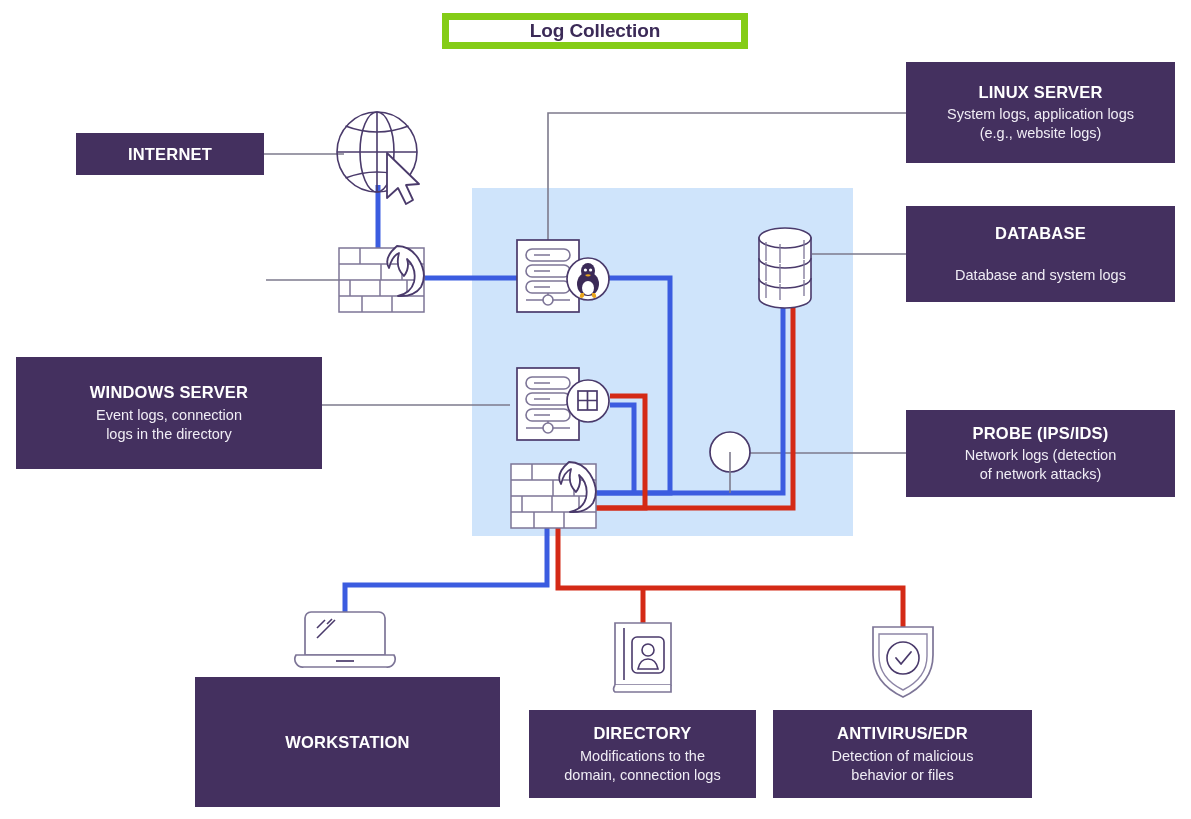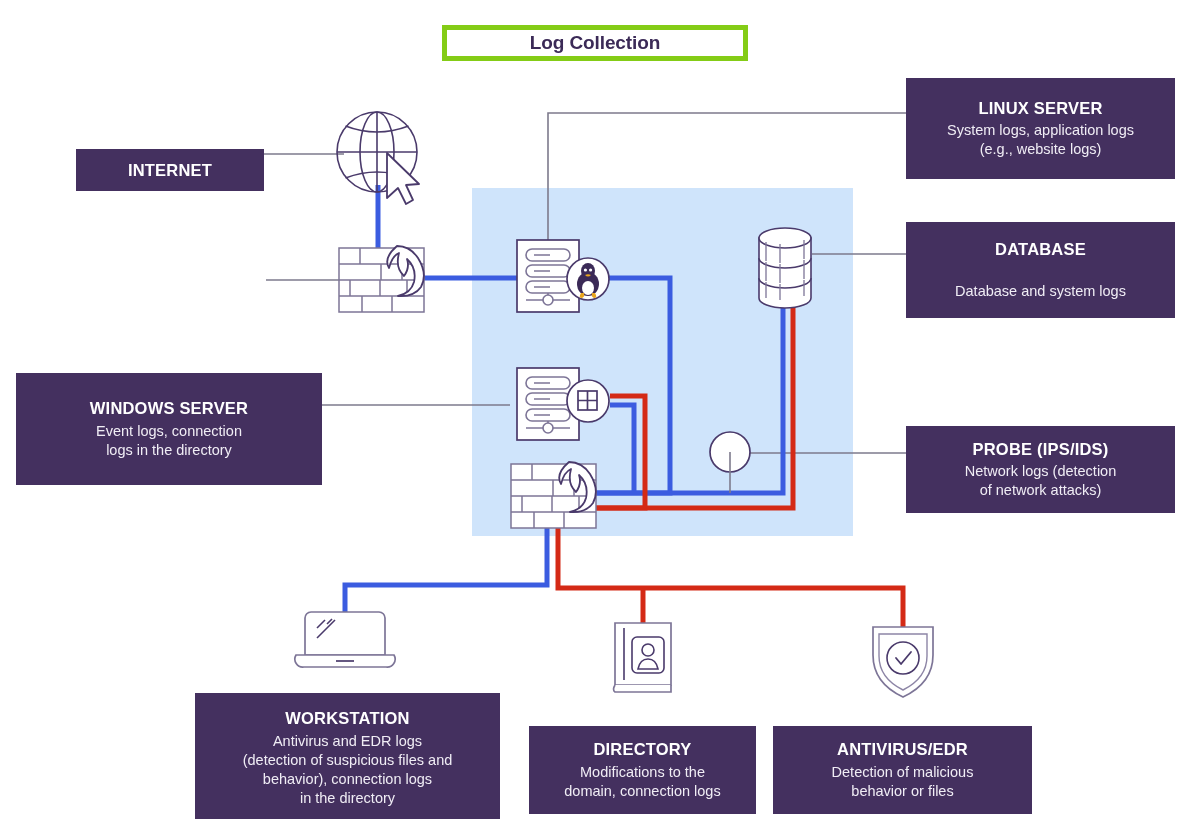--- a/index.html
+++ b/index.html
@@ -19,48 +19,46 @@
     overflow: hidden;
   }
 
   
   .title-box {
     position: absolute;
     left: 442px;
     top: 13px;
     width: 306px;
     height: 36px;
-    border: 5px solid #84cc16;
+    border: 7px solid #84cc16;
     background: #ffffff;
     display: flex;
     align-items: center;
     justify-content: center;
     box-sizing: border-box;
-    margin-top: 12px;
   }
   .title-box span {
     font-size: 19px;
     font-weight: bold;
     color: #3b2a57;
     letter-spacing: -0.1px;
   }
 
   
   .lbl {
     position: absolute;
     background: #44305f;
     box-sizing: border-box;
     display: flex;
     flex-direction: column;
     align-items: center;
     justify-content: center;
     text-align: center;
     color: #ffffff;
     padding: 6px 10px;
-    margin-top: 16px;
   }
   .lbl .t {
     font-size: 16.5px;
     font-weight: bold;
     letter-spacing: 0.2px;
     line-height: 1.25;
     white-space: pre-line;
   }
   .lbl .s {
     font-size: 14.5px;
@@ -291,24 +289,20 @@
   </div>
 
   <div class="lbl" style="left:906px; top:410px; width:269px; height:87px;">
     <div class="t">PROBE (IPS/IDS)</div>
     <div class="s">Network logs (detection
 of network attacks)</div>
   </div>
 
   <div class="lbl" style="left:195px; top:677px; width:305px; height:130px;">
     <div class="t">WORKSTATION</div>
-    <div class="s">Antivirus and EDR logs
-(detection of suspicious files and
-behavior), connection logs
-in the directory</div>
   </div>
 
   <div class="lbl" style="left:529px; top:710px; width:227px; height:88px;">
     <div class="t">DIRECTORY</div>
     <div class="s">Modifications to the
 domain, connection logs</div>
   </div>
 
   <div class="lbl" style="left:773px; top:710px; width:259px; height:88px;">
     <div class="t">ANTIVIRUS/EDR</div>

